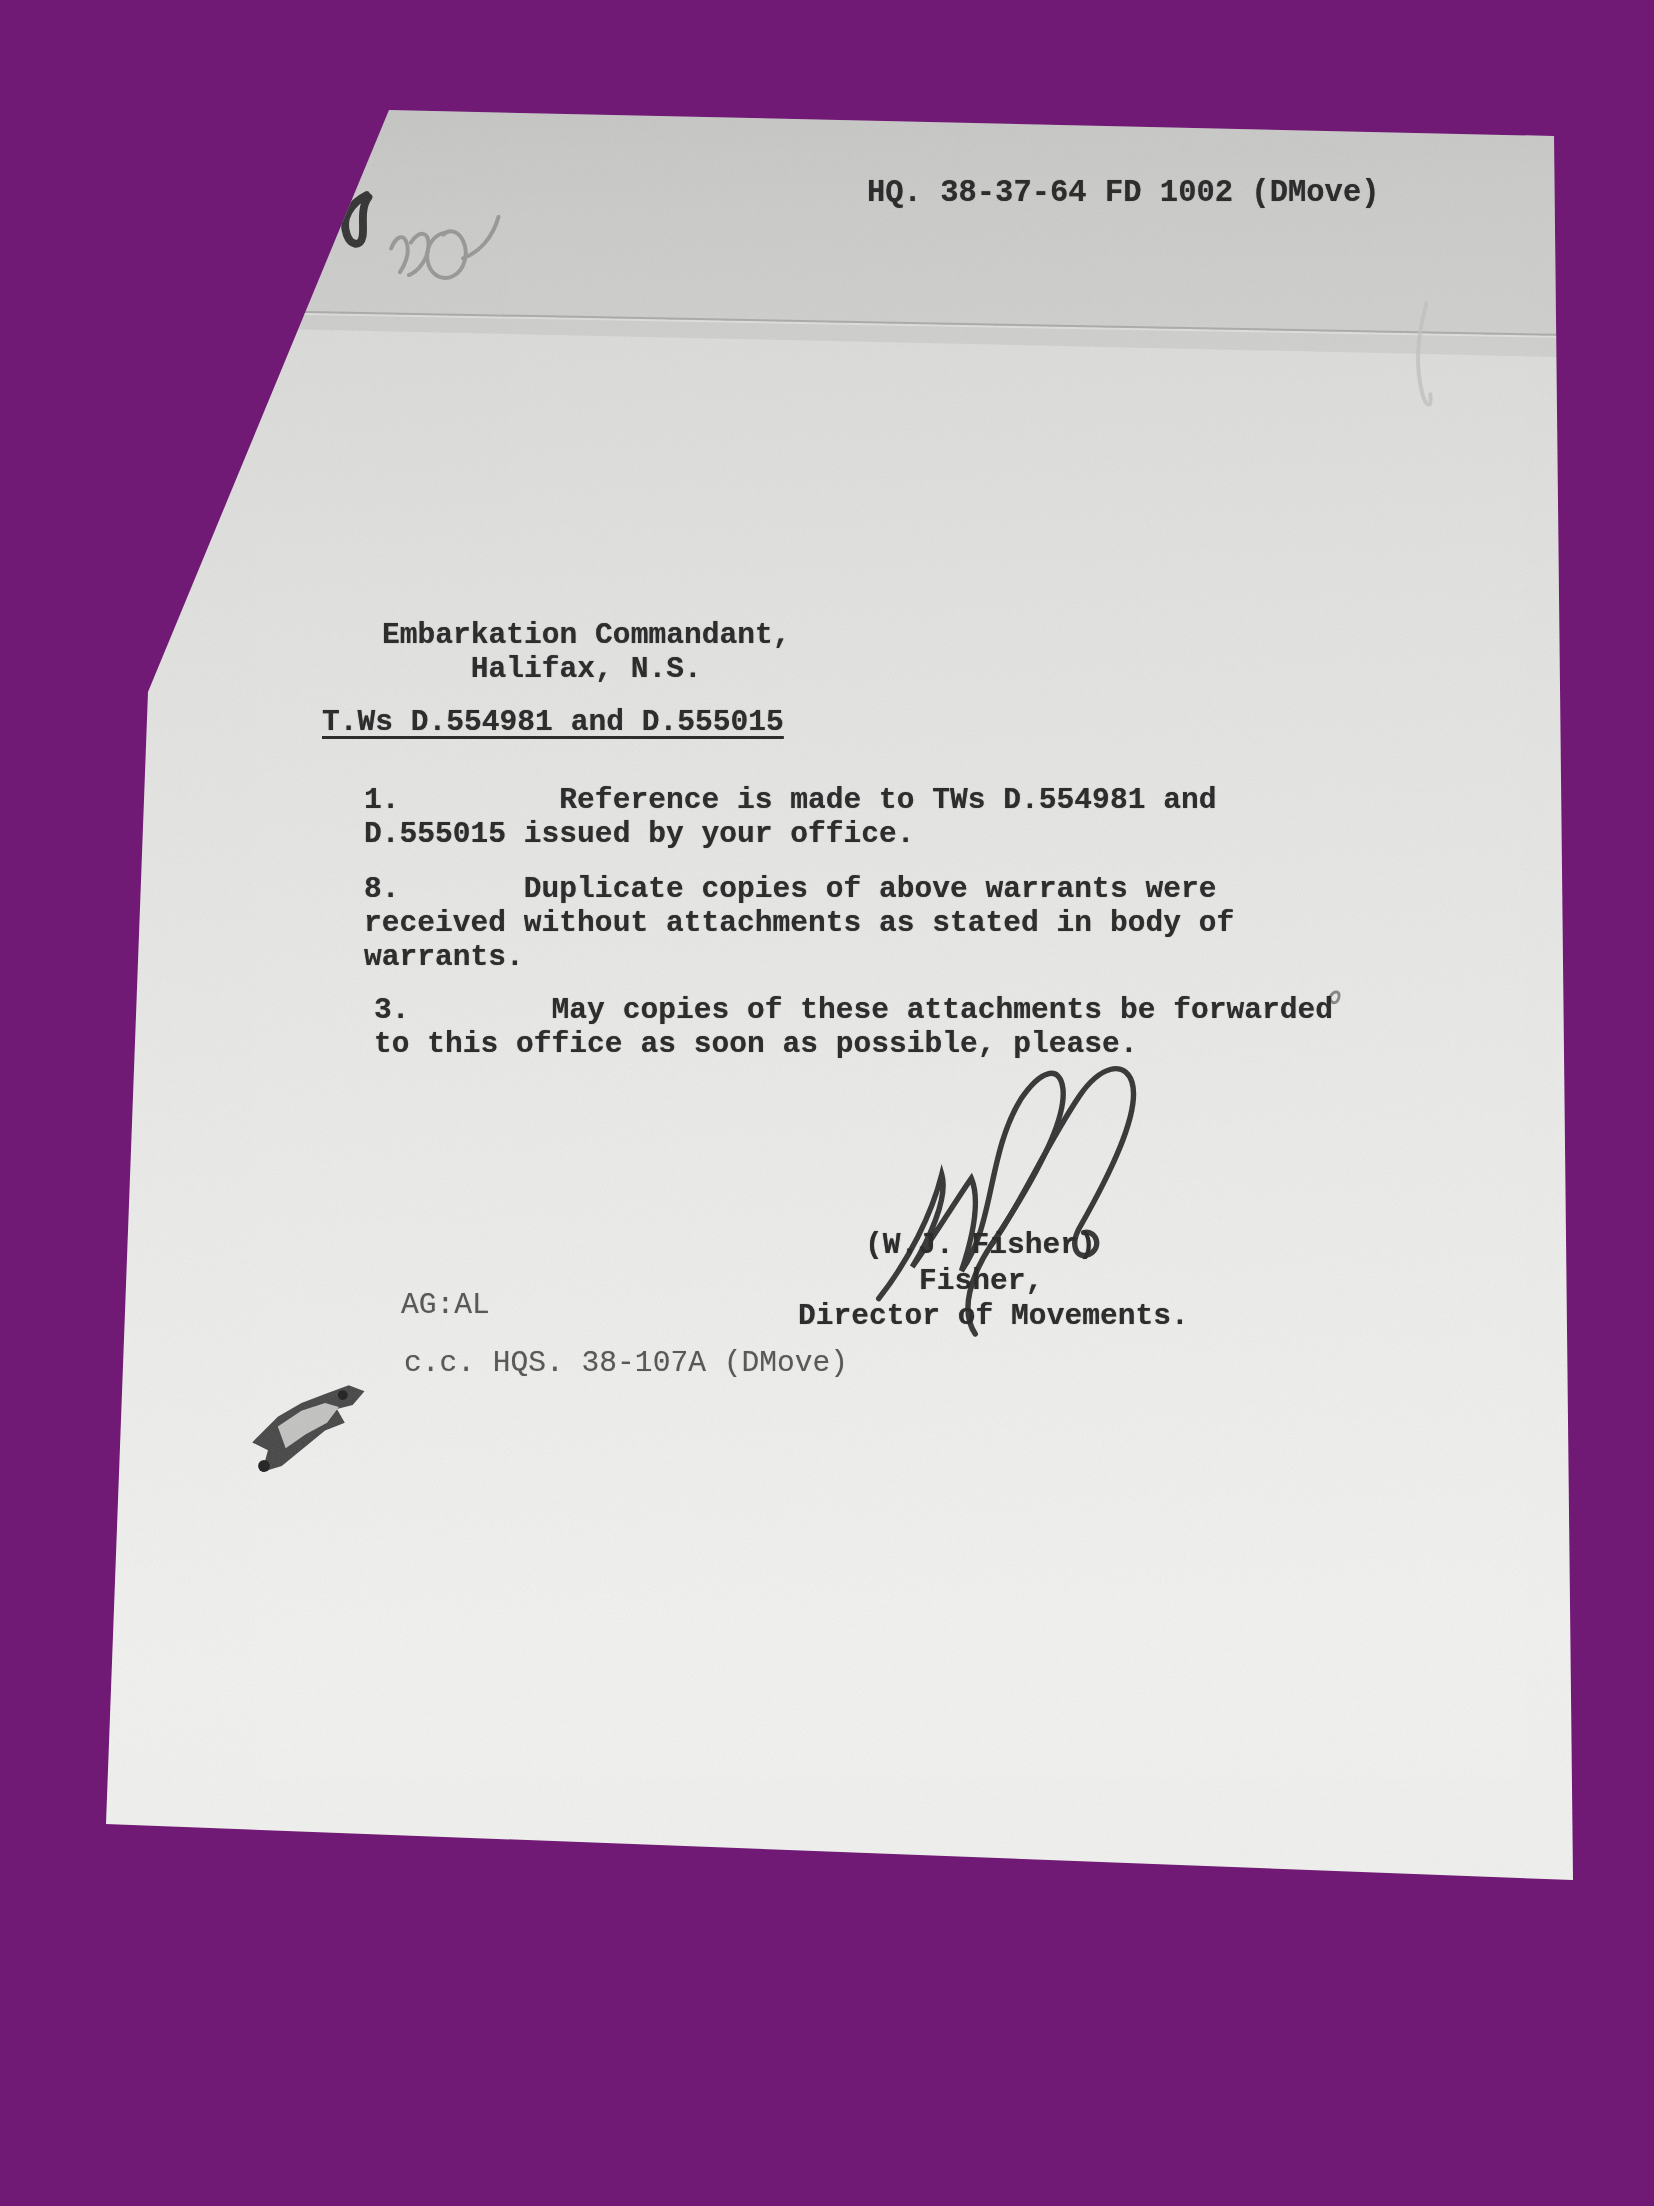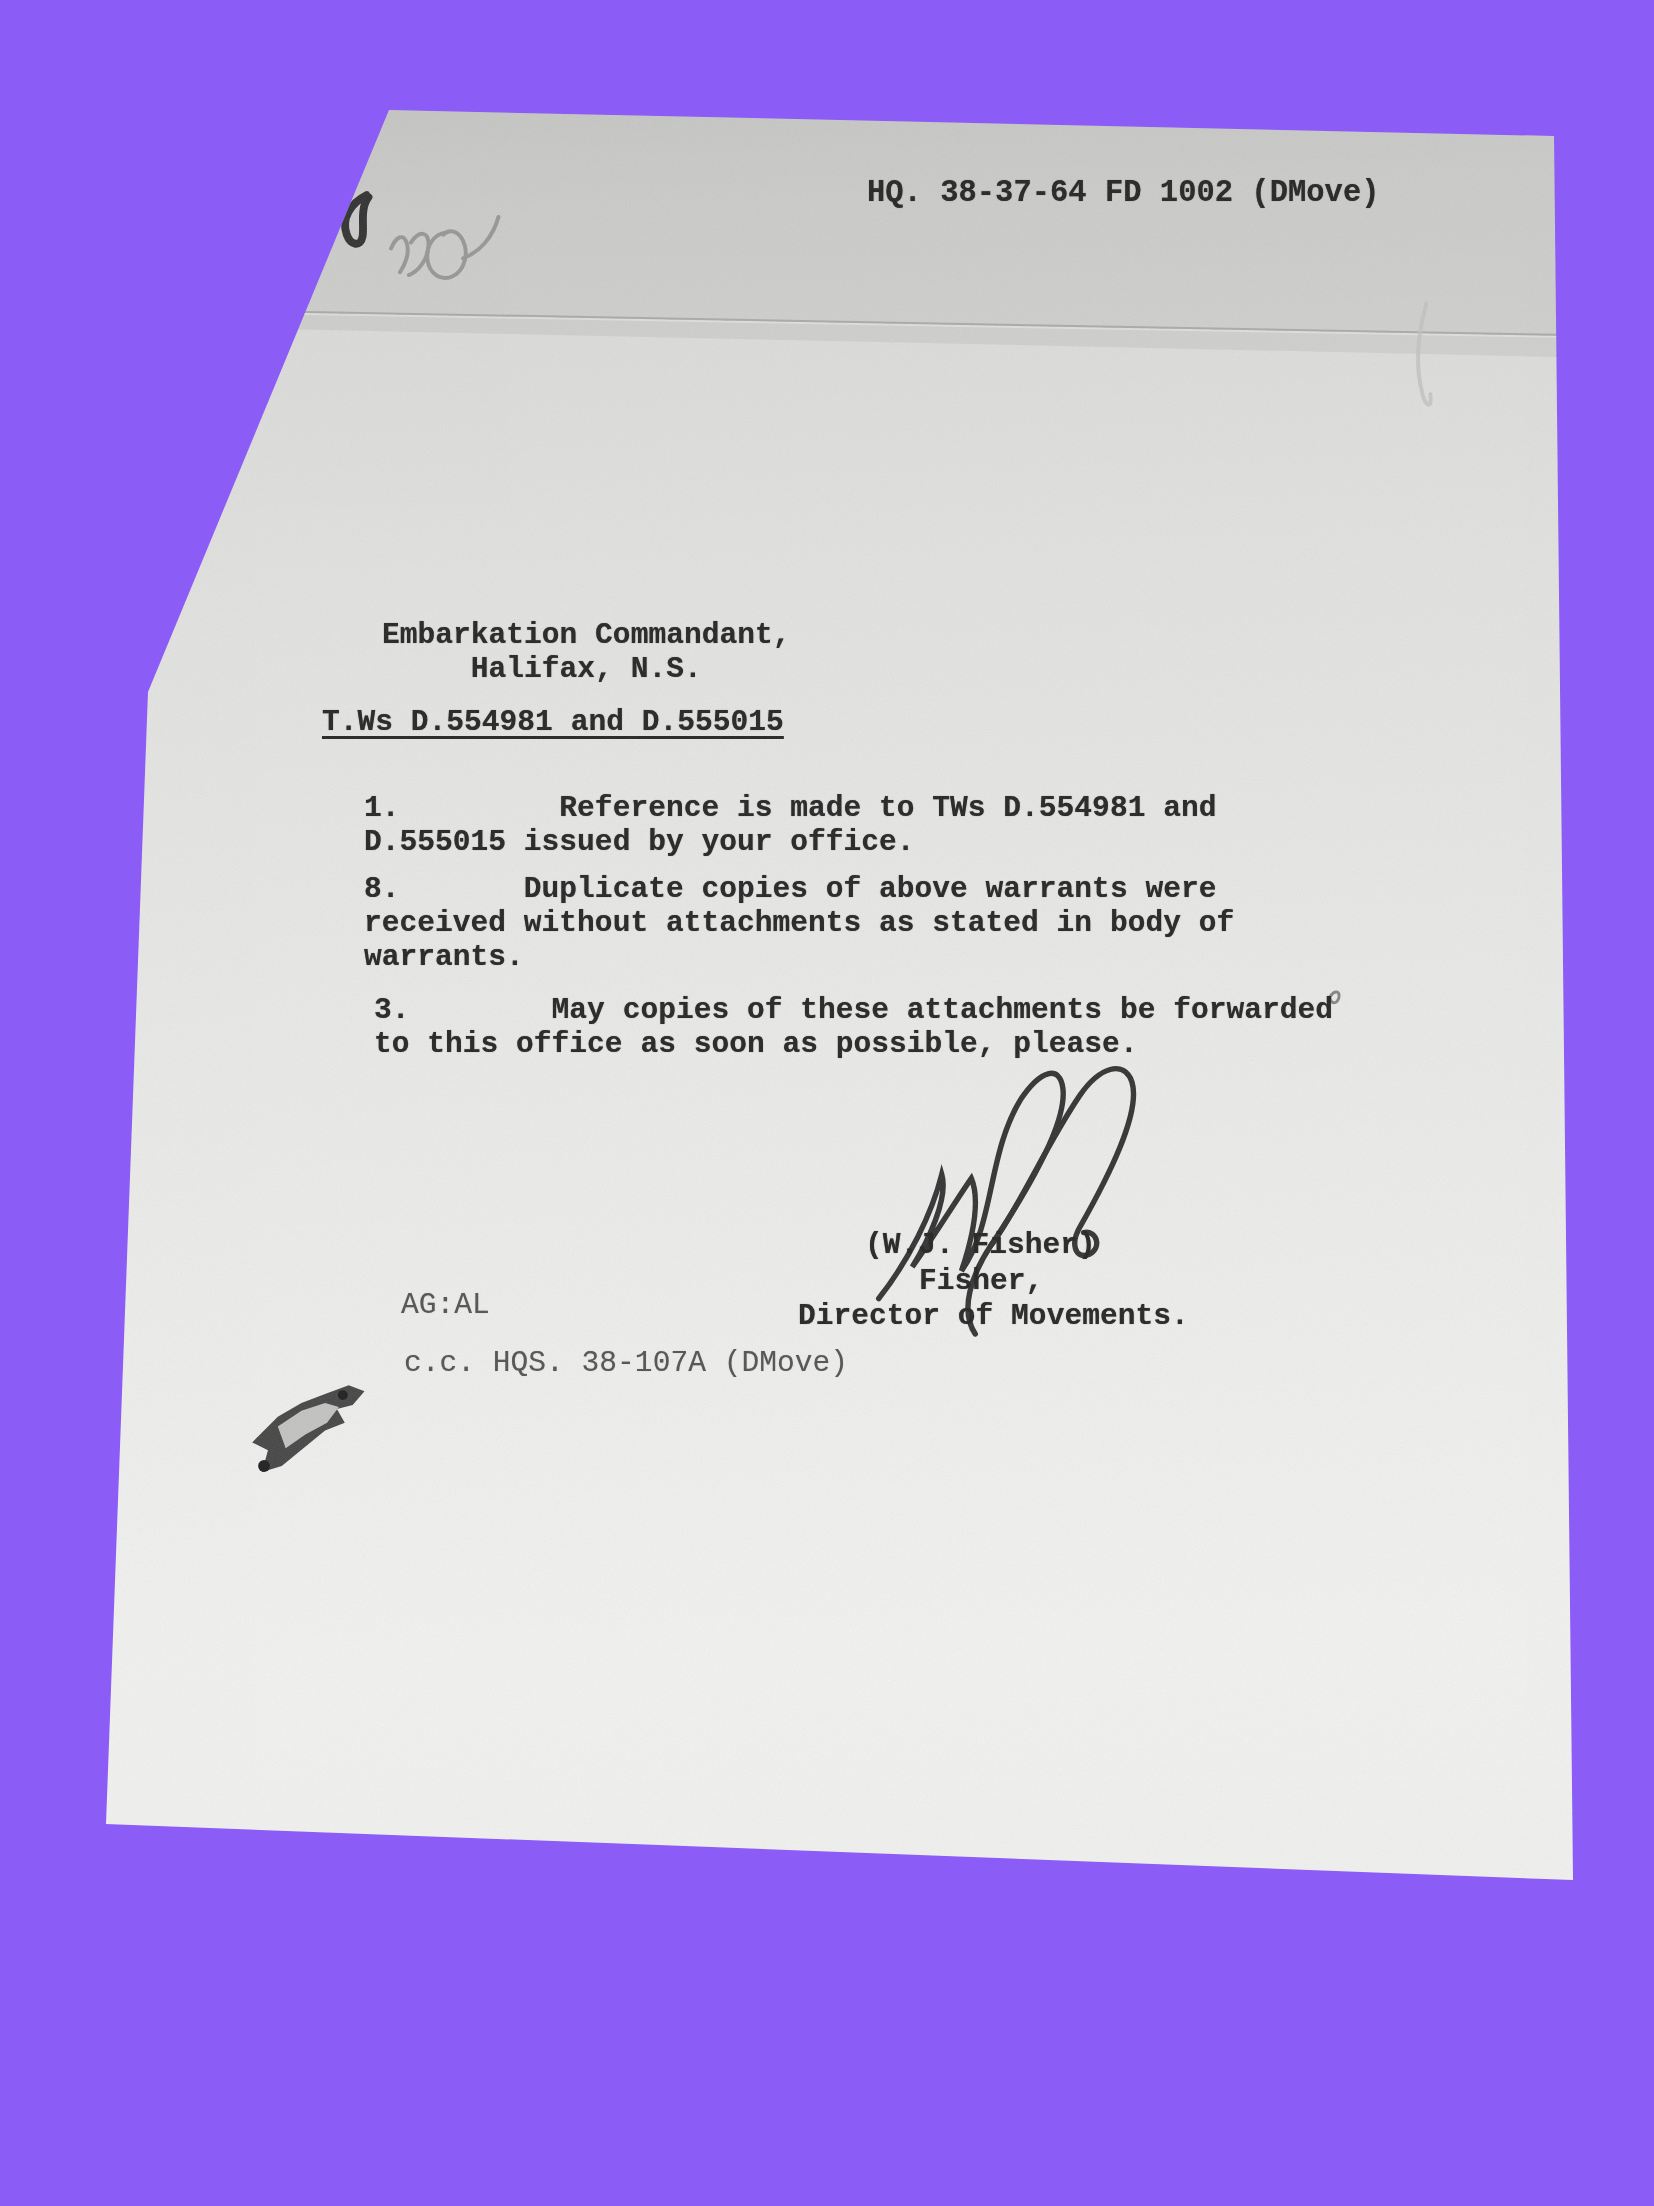--- a/index.html
+++ b/index.html
@@ -1,16 +1,16 @@
 <!DOCTYPE html>
 <html><head>
 <meta charset="utf-8">
 <style>
   html,body{margin:0;padding:0;background:#040404;}
-  .canvas{position:relative;width:1655px;height:2207px;background:#8b5cf6;overflow:hidden;
+  .canvas{position:relative;width:1655px;height:2207px;background:#701a75;overflow:hidden;
           font-family:"Liberation Mono","DejaVu Sans Mono",monospace;}
   .paper{position:absolute;inset:0;
          background:linear-gradient(178deg,#c9c9c7 0%,#d8d8d6 10%,#e2e2e0 28%,#ebebe9 52%,#f2f2f0 74%,#efefed 100%);
          clip-path:polygon(389px 110px,1554px 136px,1573px 1880px,106px 1824px,148px 692px);}
   .top-strip{position:absolute;left:-39px;top:97px;width:1753px;height:225px;
              background:rgba(40,40,40,0.07);transform:rotate(1.25deg);transform-origin:0 0;}
   .crease{position:absolute;left:148px;top:308px;width:1428px;height:2px;
           background:rgba(70,70,70,0.26);box-shadow:0 2px 0 rgba(252,252,250,0.35);
           transform:rotate(1.05deg);transform-origin:0 0;}
   .typed{position:absolute;font-size:29.6px;line-height:34px;font-weight:700;color:#242424;
@@ -52,21 +52,21 @@
     </svg>
 
     <div class="typed" style="left:867px;top:176px;font-size:30.5px;">HQ. 38-37-64 FD 1002 (DMove)</div>
 
 
     <div class="typed" style="left:382px;top:618px;text-align:center;">Embarkation Commandant,
 Halifax, N.S.</div>
 
     <div class="typed subject" style="left:322px;top:705px;">T.Ws D.554981 and D.555015</div>
 
-    <div class="typed" style="left:364px;top:783px;margin-top:8px;">1.         Reference is made to TWs D.554981 and
+    <div class="typed" style="left:364px;top:783px;">1.         Reference is made to TWs D.554981 and
 D.555015 issued by your office.</div>
 
     <div class="typed" style="left:364px;top:872px;">8.       Duplicate copies of above warrants were
 received without attachments as stated in body of
 warrants.</div>
 
     <div class="typed" style="left:364px;top:993px;margin-left:10px;">3.        May copies of these attachments be forwarded
 to this office as soon as possible, please.</div>
 
     <div class="typed" style="left:865px;top:1228px;">(W.J. Fisher)</div>

